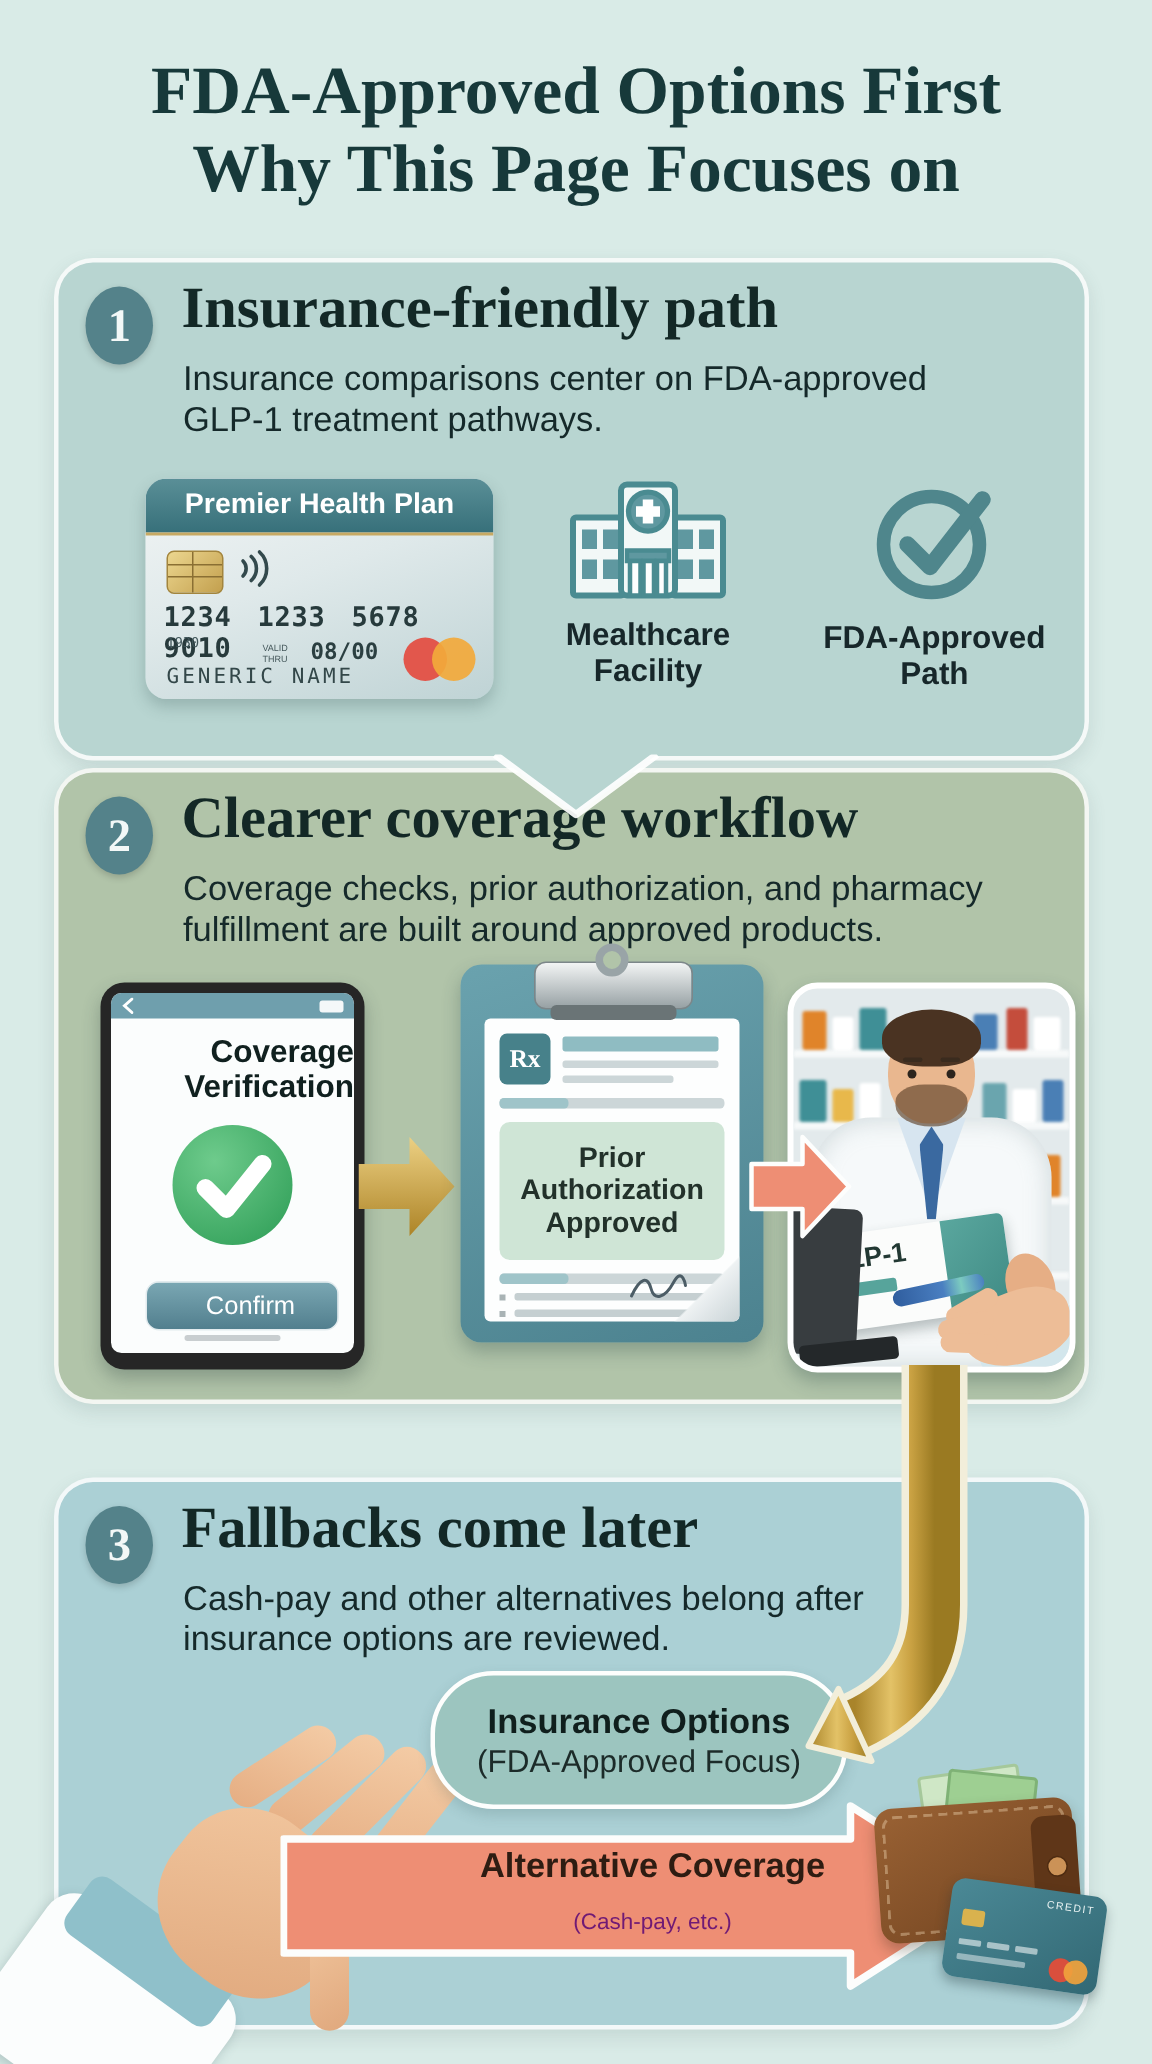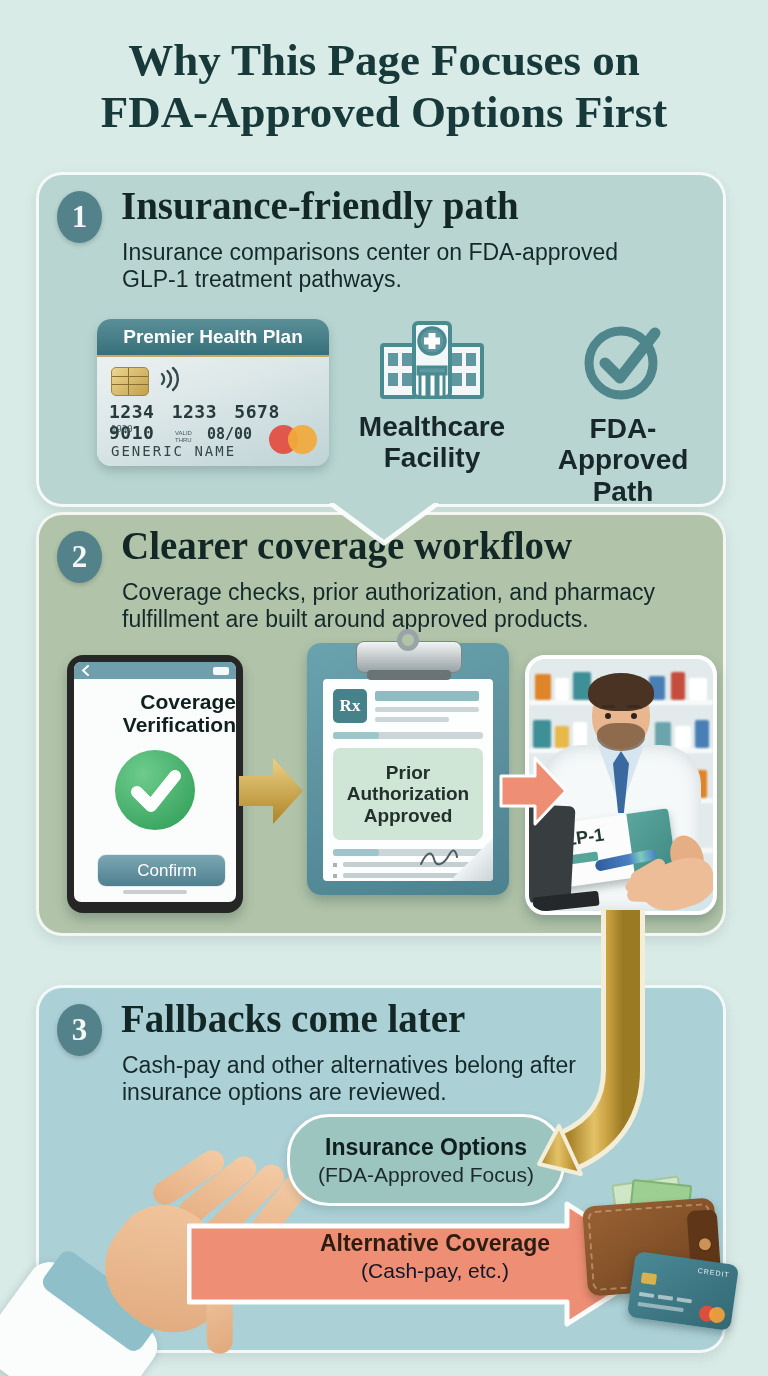--- a/index.html
+++ b/index.html
@@ -46,21 +46,21 @@
   .cexp{position:absolute;left:110px;top:106px;font-family:"DejaVu Sans Mono",monospace;font-weight:700;font-size:15px;color:#2b3f41;}
   .cname{position:absolute;left:14px;top:124px;font-family:"DejaVu Sans Mono",monospace;
     font-size:14px;letter-spacing:2px;color:#334749;}
   .mc{position:absolute;right:12px;bottom:12px;width:48px;height:29px;}
   .mc i{position:absolute;top:0;width:29px;height:29px;border-radius:50%;}
   .mc i:first-child{left:0;background:#e2574c;}
   .mc i:last-child{right:0;background:rgba(242,169,59,.92);}
 
   
   .iconblk{position:absolute;text-align:center;}
-  .iconblk .lbl{margin-top:6px;font-weight:700;font-size:28px;line-height:1.12;color:#17272a;}
+  .iconblk .lbl{margin-top:6px;font-weight:700;font-size:21px;line-height:1.12;color:#17272a;}
   .blk-fac{left:318px;top:140px;width:150px;}
   .blk-chk{left:500px;top:142px;width:168px;}
 
   
   .tablet{position:absolute;left:28px;top:140px;width:176px;height:258px;background:#262626;
     border-radius:16px;padding:7px 7px 11px 7px;box-sizing:border-box;box-shadow:0 6px 12px rgba(40,60,60,.3);}
   .tscreen{position:relative;width:100%;height:100%;background:#fbfdfd;border-radius:7px;overflow:hidden;}
   .tbar{position:absolute;left:0;top:0;right:0;height:17px;background:#6f9fad;
     display:flex;align-items:center;justify-content:space-between;padding:0 7px;box-sizing:border-box;}
   .ttl{position:absolute;left:0;right:0;top:28px;text-align:right;font-weight:700;font-size:21px;line-height:1.1;color:#10201f;}
@@ -159,21 +159,21 @@
   .sleeve{position:absolute;left:-64px;top:176px;width:150px;height:120px;background:#fbfdfd;border-radius:22px;transform:rotate(36deg);
     box-shadow:0 3px 8px rgba(60,90,95,.25);}
   .ins-banner{position:absolute;left:248px;top:126px;width:278px;height:92px;background:#9cc5bf;
     border:3px solid #fdfefd;border-radius:42px;box-sizing:border-box;z-index:3;
     display:flex;flex-direction:column;align-items:center;justify-content:center;box-shadow:0 4px 9px rgba(60,90,90,.2);}
   .ins-banner .l1{font-weight:700;font-size:23px;color:#101f1d;}
   .ins-banner .l2{font-size:21px;color:#1c2b29;margin-top:2px;}
   .alt-banner{position:absolute;left:148px;top:210px;width:480px;height:132px;z-index:3;}
   .alt-text{position:absolute;left:118px;top:32px;width:260px;text-align:center;}
   .alt-text .l1{font-weight:700;font-size:23px;color:#2e1c12;}
-  .alt-text .l2{font-size:21px;color:#0f172a;margin-top:2px;}
+  .alt-text .l2{font-size:15px;color:#701a75;margin-top:16px;}
   .wallet{position:absolute;left:540px;top:192px;width:160px;height:160px;z-index:4;}
   .bill{position:absolute;border-radius:3px;}
   .wbody{position:absolute;left:6px;top:22px;width:132px;height:90px;border-radius:12px;
     background:linear-gradient(150deg,#9a6234,#6f421f);transform:rotate(-4deg);box-shadow:0 5px 9px rgba(50,40,20,.3);}
   .wstitch{position:absolute;inset:5px;border:2px dashed rgba(255,235,200,.35);border-radius:8px;}
   .wflap{position:absolute;right:-2px;top:12px;width:30px;height:66px;background:#5f3618;border-radius:8px;}
   .wbtn{position:absolute;left:50%;top:50%;margin:-6px 0 0 -6px;width:12px;height:12px;border-radius:50%;
     background:#cb9257;border:1px solid #4d2b11;}
   .ccard{position:absolute;left:52px;top:78px;width:104px;height:66px;border-radius:9px;
     background:linear-gradient(140deg,#4b8996,#326874);transform:rotate(8deg);box-shadow:0 4px 8px rgba(30,50,55,.35);}
@@ -186,22 +186,22 @@
   .cc-mc i{position:absolute;top:0;width:16px;height:16px;border-radius:50%;}
   .cc-mc i:first-child{left:0;background:#d94f3d;}
   .cc-mc i:last-child{right:0;background:rgba(240,162,60,.92);}
 </style>
 </head>
 <body>
 
 <div class="page">
 
   <div class="title">
+    <span style="display:block">FDA-Approved Options First</span>
     <span style="display:block">Why This Page Focuses on</span>
-    <span style="display:block">FDA-Approved Options First</span>
   </div>
 
   <div class="sec s1">
     <div class="badge">1</div>
     <div class="sec-h">Insurance-friendly path</div>
     <div class="sec-b" style="width:540px">Insurance comparisons center on FDA-approved GLP-1 treatment pathways.</div>
 
     <div class="icard">
       <div class="icard-band">Premier Health Plan</div>
       <div class="chip"></div>

